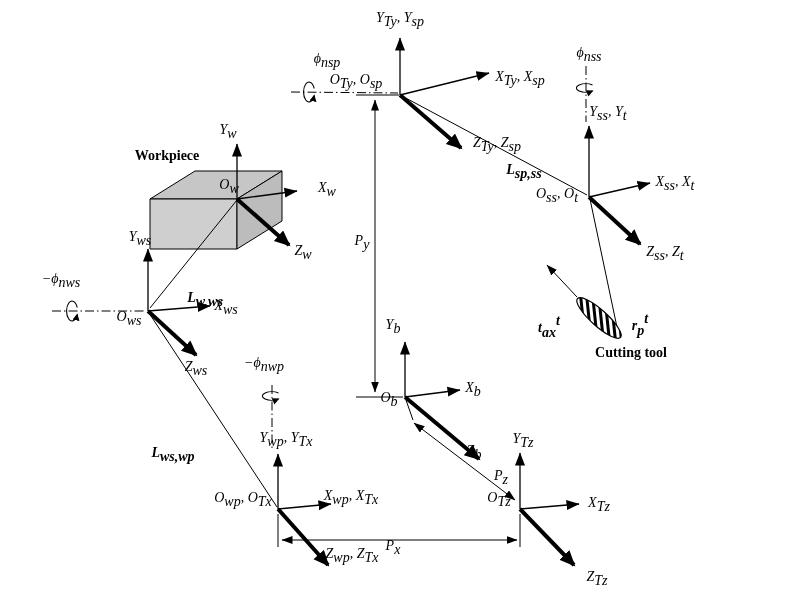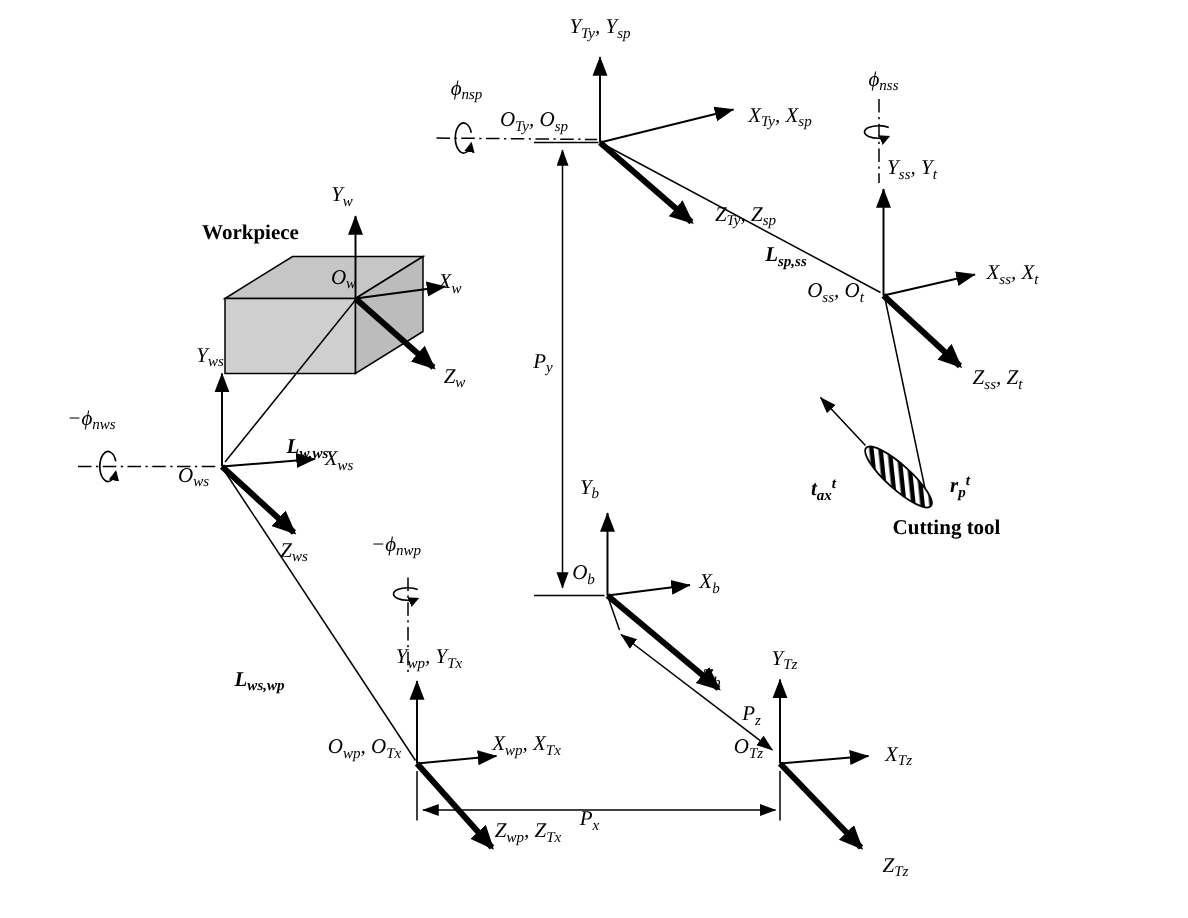--- a/index.html
+++ b/index.html
@@ -14,21 +14,21 @@
   .axz {stroke:var(--c-line,#000);stroke-width:4;fill:none;}
   .rot {stroke:var(--c-line,#000);stroke-width:1.1;fill:none;}
   .wtop  {fill:var(--c-workpiece_top,#c6c6c6);stroke:#000;stroke-width:1;}
   .wfront{fill:var(--c-workpiece_front,#cfcfcf);stroke:#000;stroke-width:1;}
   .wside {fill:var(--c-workpiece_side,#bcbcbc);stroke:#000;stroke-width:1;}
   .tool  {fill:url(#hatch);stroke:#000;stroke-width:1.2;}
   marker path{fill:var(--c-line,#000);}
   
   .lbl{position:absolute;transform:translate(-50%,-50%);font-style:italic;font-size:14px;
        color:var(--c-line,#000);white-space:nowrap;line-height:1;}
-  .lbl sub,.lbl sup{font-size:10px;font-style:italic;}
+  .lbl sub,.lbl sup{font-size:14px;font-style:italic;}
   .lbl sub{vertical-align:-0.3em;}
   .lbl sup{vertical-align:0.5em;}
   .vec{font-weight:bold;margin-top:36px;}
   .cap{font-style:normal;font-weight:bold;font-size:14px;}
 </style>
 </head>
 <body>
 
 <div class="stage">
 
@@ -130,43 +130,43 @@
       <line class="ax" x1="520" y1="509" x2="520" y2="453" marker-end="url(#mA)"></line>
       <line class="ax" x1="520" y1="509" x2="579" y2="504" marker-end="url(#mA)"></line>
       <line class="axz" x1="520" y1="509" x2="574" y2="565" marker-end="url(#mB)"></line>
     </g>
   </svg>
 
   <span class="lbl" style="left:400px;top:20px">Y<sub>Ty</sub>, Y<sub>sp</sub></span>
   <span class="lbl" style="left:520px;top:79px">X<sub>Ty</sub>, X<sub>sp</sub></span>
   <span class="lbl" style="left:497px;top:145px">Z<sub>Ty</sub>, Z<sub>sp</sub></span>
   <span class="lbl" style="left:356px;top:82px">O<sub>Ty</sub>, O<sub>sp</sub></span>
-  <span class="lbl" style="left:311px;top:61px">ϕ<sub>nsp</sub></span>
+  <span class="lbl" style="left:327px;top:61px">ϕ<sub>nsp</sub></span>
 
   <span class="lbl" style="left:608px;top:114px">Y<sub>ss</sub>, Y<sub>t</sub></span>
   <span class="lbl" style="left:675px;top:184px">X<sub>ss</sub>, X<sub>t</sub></span>
   <span class="lbl" style="left:665px;top:254px">Z<sub>ss</sub>, Z<sub>t</sub></span>
   <span class="lbl" style="left:557px;top:196px">O<sub>ss</sub>, O<sub>t</sub></span>
   <span class="lbl" style="left:589px;top:55px">ϕ<sub>nss</sub></span>
 
   <span class="lbl" style="left:228px;top:132px">Y<sub>w</sub></span>
-  <span class="lbl" style="left:300px;top:190px">X<sub>w</sub></span>
+  <span class="lbl" style="left:327px;top:190px">X<sub>w</sub></span>
   <span class="lbl" style="left:303px;top:253px">Z<sub>w</sub></span>
   <span class="lbl" style="left:229px;top:187px">O<sub>w</sub></span>
 
   <span class="lbl" style="left:140px;top:239px">Y<sub>ws</sub></span>
   <span class="lbl" style="left:226px;top:308px">X<sub>ws</sub></span>
   <span class="lbl" style="left:196px;top:369px">Z<sub>ws</sub></span>
   <span class="lbl" style="left:129px;top:319px">O<sub>ws</sub></span>
   <span class="lbl" style="left:61px;top:281px">−ϕ<sub>nws</sub></span>
 
   <span class="lbl" style="left:393px;top:327px">Y<sub>b</sub></span>
   <span class="lbl" style="left:473px;top:390px">X<sub>b</sub></span>
   <span class="lbl" style="left:474px;top:453px">Z<sub>b</sub></span>
-  <span class="lbl" style="left:389px;top:384px">O<sub>b</sub></span>
+  <span class="lbl" style="left:389px;top:400px">O<sub>b</sub></span>
 
   <span class="lbl" style="left:286px;top:440px">Y<sub>wp</sub>, Y<sub>Tx</sub></span>
   <span class="lbl" style="left:351px;top:498px">X<sub>wp</sub>, X<sub>Tx</sub></span>
   <span class="lbl" style="left:352px;top:556px">Z<sub>wp</sub>, Z<sub>Tx</sub></span>
   <span class="lbl" style="left:243px;top:500px">O<sub>wp</sub>, O<sub>Tx</sub></span>
   <span class="lbl" style="left:264px;top:365px">−ϕ<sub>nwp</sub></span>
 
   <span class="lbl" style="left:523px;top:441px">Y<sub>Tz</sub></span>
   <span class="lbl" style="left:599px;top:505px">X<sub>Tz</sub></span>
   <span class="lbl" style="left:597px;top:579px">Z<sub>Tz</sub></span>

